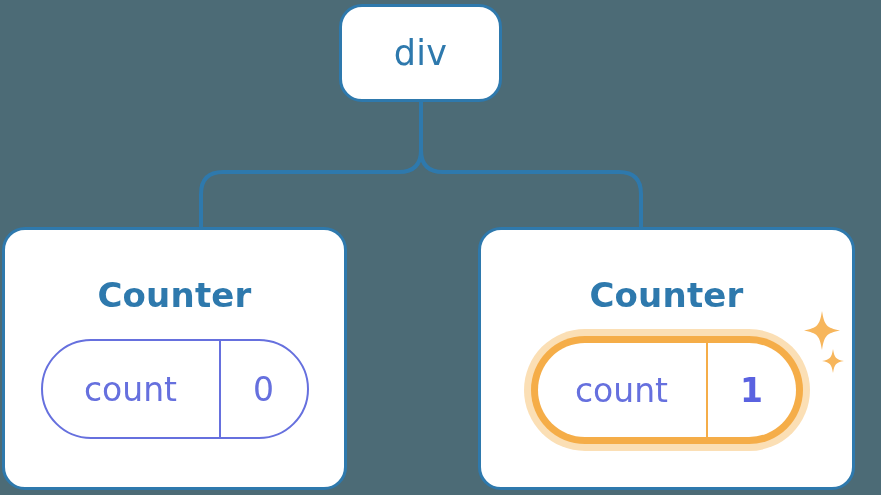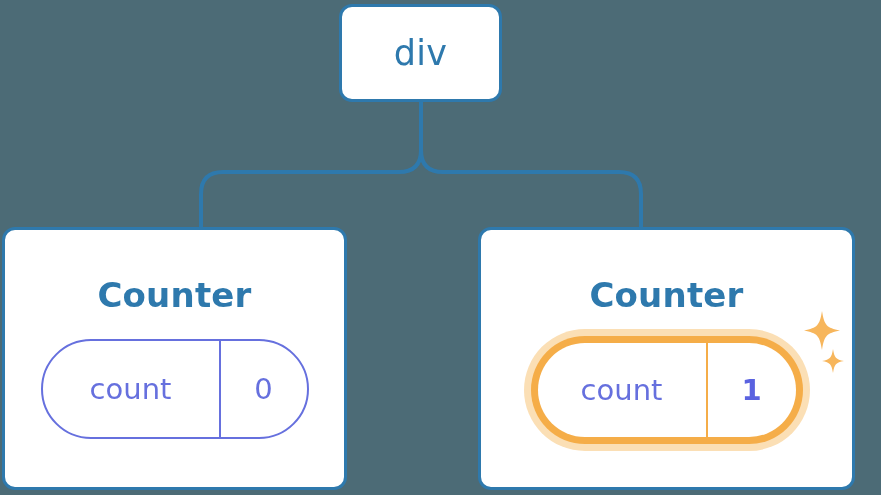--- a/index.html
+++ b/index.html
@@ -30,21 +30,21 @@
     height: 495px;
     pointer-events: none;
   }
 
   
   .node {
     position: absolute;
     box-sizing: border-box;
     background: #ffffff;
     border: 3px solid #2e79ad;
-    border-radius: 13px;
+    border-radius: 23px;
     display: flex;
     flex-direction: column;
     align-items: center;
   }
   .node-root {
     left: 339px;
     top: 4px;
     width: 163px;
     height: 98px;
     justify-content: center;
@@ -105,21 +105,21 @@
   }
   .pill-plain .pill-val {
     border-left: 2px solid #6670de;
   }
 
   .pill-key, .pill-val {
     display: flex;
     align-items: center;
     justify-content: center;
     box-sizing: border-box;
-    font-size: 29px;
+    font-size: 33px;
     line-height: 1;
   }
   .pill-plain .pill-key { width: 176px; }
   .pill-plain .pill-val { width: 88px; }
 
   
   .pill-highlight-outer {
     box-sizing: border-box;
     padding: 7px;
     background: #fbdfb5;

